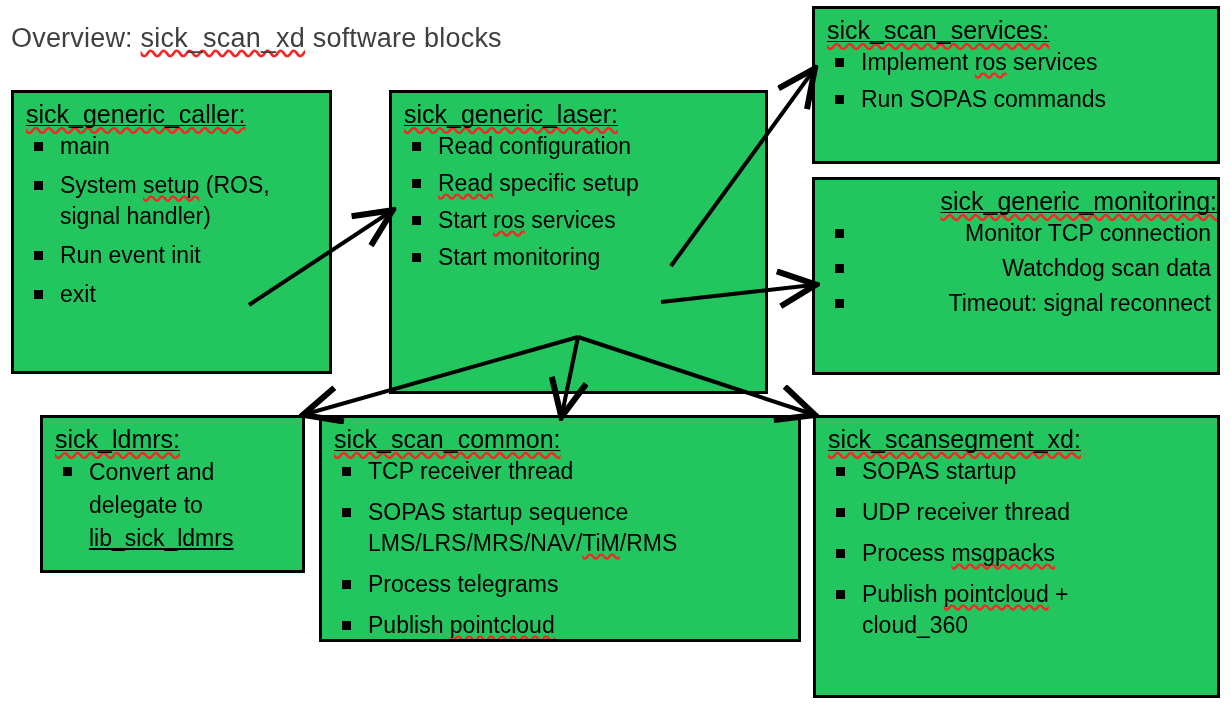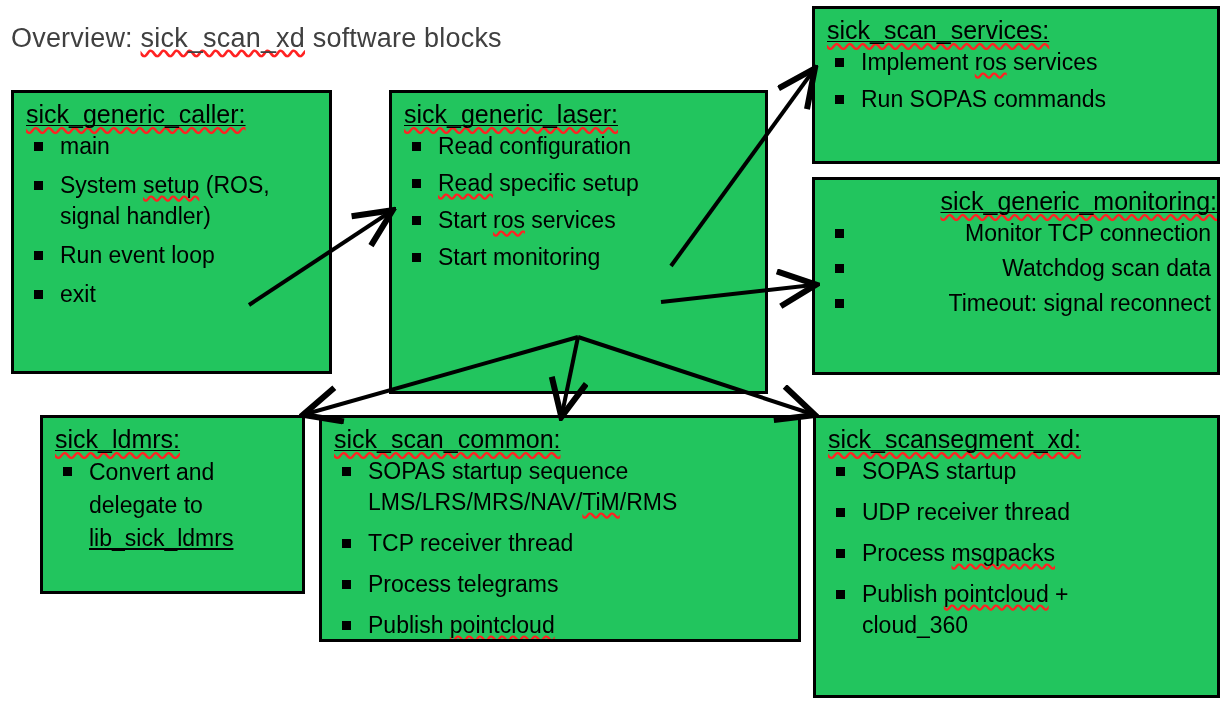--- a/index.html
+++ b/index.html
@@ -96,21 +96,21 @@
   .li-text .uline {
     text-decoration: underline;
     text-underline-offset: 2px;
   }
 
   
   #blk-caller      { left: 11px;  top: 90px;  width: 321px; height: 284px; }
   #blk-laser       { left: 389px; top: 90px;  width: 379px; height: 304px; }
   #blk-services    { left: 812px; top: 6px;   width: 408px; height: 158px; }
   #blk-monitoring  { left: 812px; top: 177px; width: 408px; height: 198px; text-align: right; }
-  #blk-ldmrs       { left: 40px;  top: 415px; width: 265px; height: 179px; }
+  #blk-ldmrs       { left: 40px;  top: 415px; width: 265px; height: 158px; }
   #blk-common      { left: 319px; top: 415px; width: 482px; height: 227px; }
   #blk-scansegment { left: 813px; top: 415px; width: 407px; height: 283px; }
 
   #blk-caller  ul.bullets > li { margin-bottom: 8px; }
   #blk-ldmrs   ul.bullets > li { font-size: 23px; line-height: 33px; }
   #blk-common  ul.bullets > li { margin-bottom: 10px; }
   #blk-scansegment ul.bullets > li { margin-bottom: 10px; }
   #blk-laser ul.bullets > li { margin-bottom: 6px; }
   #blk-services ul.bullets > li { margin-bottom: 6px; }
   #blk-monitoring ul.bullets > li { margin-bottom: 4px; }
@@ -132,21 +132,21 @@
       <li>
         <span class="bullet-marker"></span>
         <span class="li-text">main</span>
       </li>
       <li>
         <span class="bullet-marker"></span>
         <span class="li-text">System <span class="spell">setup</span> (ROS,<br>signal handler)</span>
       </li>
       <li>
         <span class="bullet-marker"></span>
-        <span class="li-text">Run event loop</span>
+        <span class="li-text">Run event init</span>
       </li>
       <li>
         <span class="bullet-marker"></span>
         <span class="li-text">exit</span>
       </li>
     </ul>
   </div>
 
   <div class="block" id="blk-laser">
     <div class="block-header">
@@ -220,25 +220,25 @@
     </ul>
   </div>
 
   <div class="block" id="blk-common">
     <div class="block-header">
       <span class="spell">sick_scan_common:</span>
     </div>
     <ul class="bullets">
       <li>
         <span class="bullet-marker"></span>
+        <span class="li-text">TCP receiver thread</span>
+      </li>
+      <li>
+        <span class="bullet-marker"></span>
         <span class="li-text">SOPAS startup sequence<br>LMS/LRS/MRS/NAV/<span class="spell">TiM</span>/RMS</span>
-      </li>
-      <li>
-        <span class="bullet-marker"></span>
-        <span class="li-text">TCP receiver thread</span>
       </li>
       <li>
         <span class="bullet-marker"></span>
         <span class="li-text">Process telegrams</span>
       </li>
       <li>
         <span class="bullet-marker"></span>
         <span class="li-text">Publish <span class="spell">pointcloud</span></span>
       </li>
     </ul>

